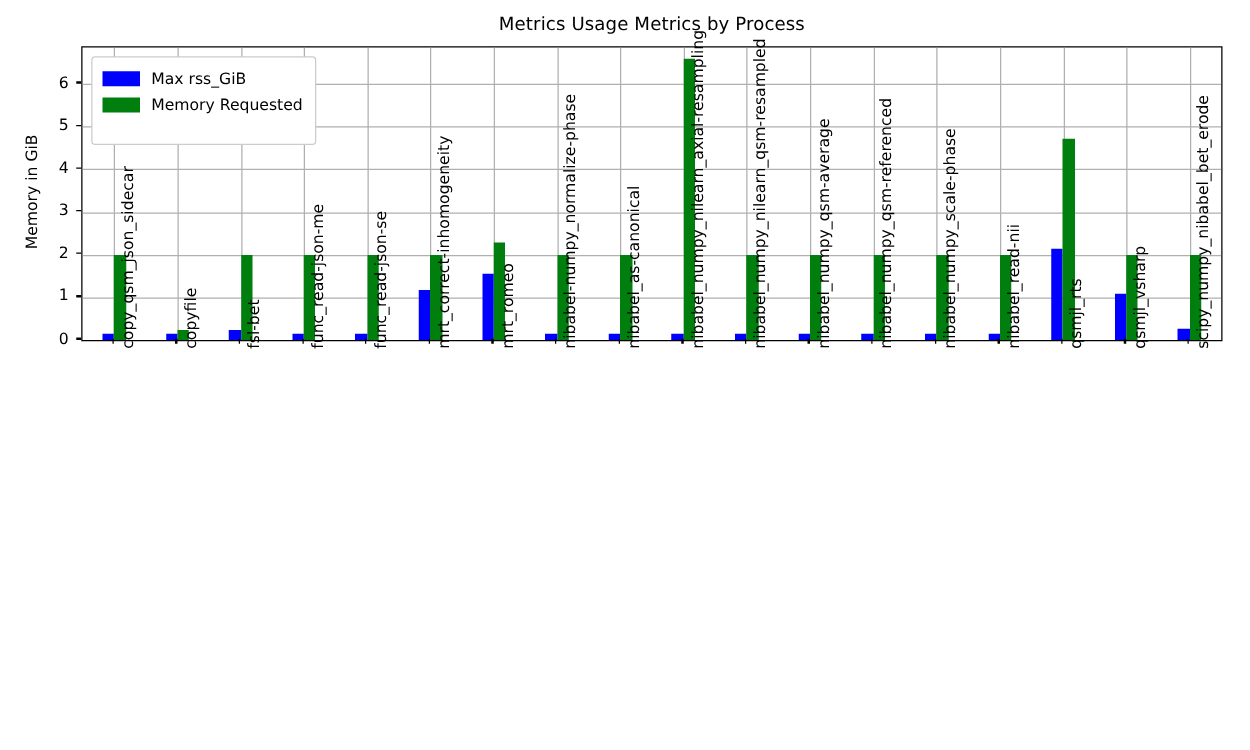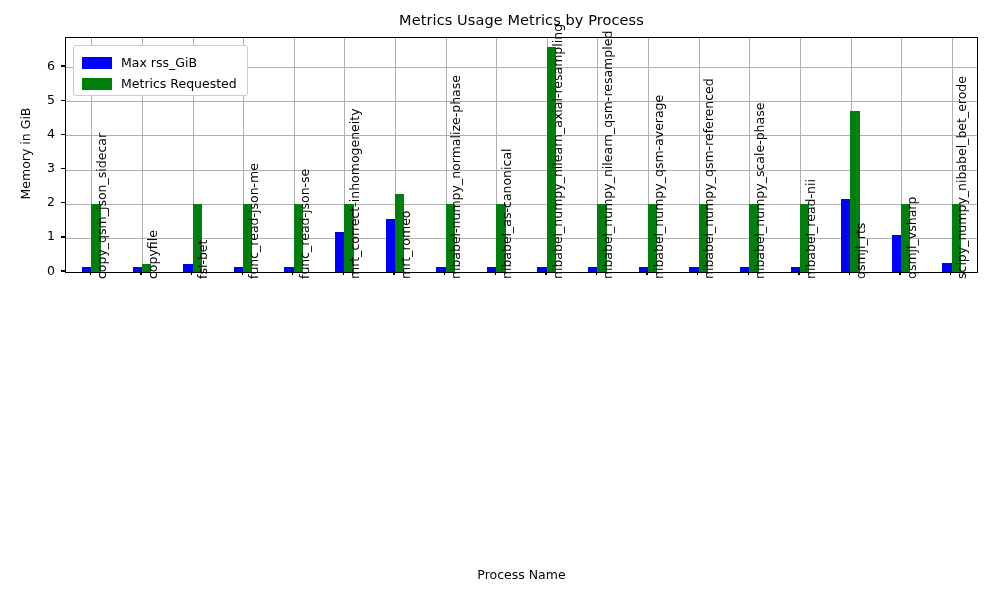--- a/index.html
+++ b/index.html
@@ -132,21 +132,21 @@
   }
 
   
   #legend {
     position: absolute;
     left: 73px;
     top: 45px;
     background: #ffffff;
     border: 1px solid #cccccc;
     border-radius: 3px;
-    padding: 6px 10px 1px 8px;
+    padding: 6px 10px 21px 8px;
     box-sizing: border-box;
     z-index: 20;
     text-align: right;
   }
   .legend-row {
     display: flex;
     align-items: center;
     height: 21px;
   }
   .legend-swatch {
@@ -290,26 +290,25 @@
       <div class="xtick-label" style="left: 753.05px; top: 279px;">nibabel_numpy_scale-phase</div>
       <div class="xtick-mark" style="left: 798.261px; top: 271px;"></div>
       <div class="xtick-label" style="left: 803.661px; top: 279px;">nibabel_read-nii</div>
       <div class="xtick-mark" style="left: 848.872px; top: 271px;"></div>
       <div class="xtick-label" style="left: 854.272px; top: 279px;">qsmjl_rts</div>
       <div class="xtick-mark" style="left: 899.483px; top: 271px;"></div>
       <div class="xtick-label" style="left: 904.883px; top: 279px;">qsmjl_vsharp</div>
       <div class="xtick-mark" style="left: 950.094px; top: 271px;"></div>
       <div class="xtick-label" style="left: 955.494px; top: 279px;">scipy_numpy_nibabel_bet_erode</div>
     </div>
-  <div id="xlabel">Process Name</div>
 
   <div id="legend">
     <div class="legend-row">
       <span class="legend-swatch rss"></span>
       <span class="legend-text">Max rss_GiB</span>
     </div>
     <div class="legend-row">
       <span class="legend-swatch req"></span>
-      <span class="legend-text">Metrics Requested</span>
+      <span class="legend-text">Memory Requested</span>
     </div>
   </div>
 
 </div>
 
 </body></html>

